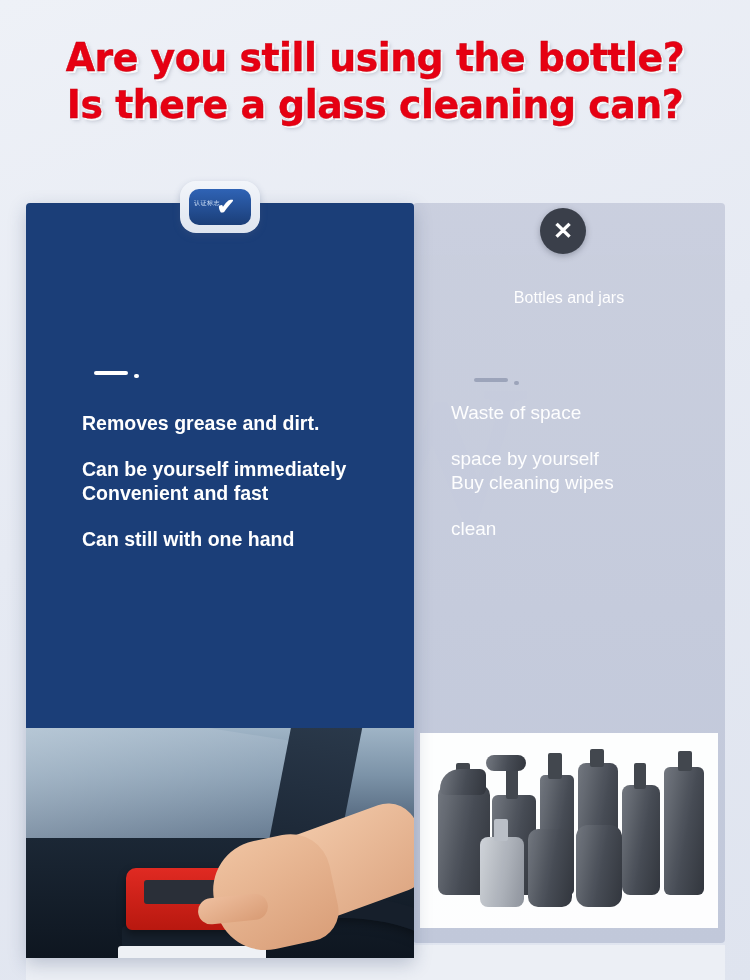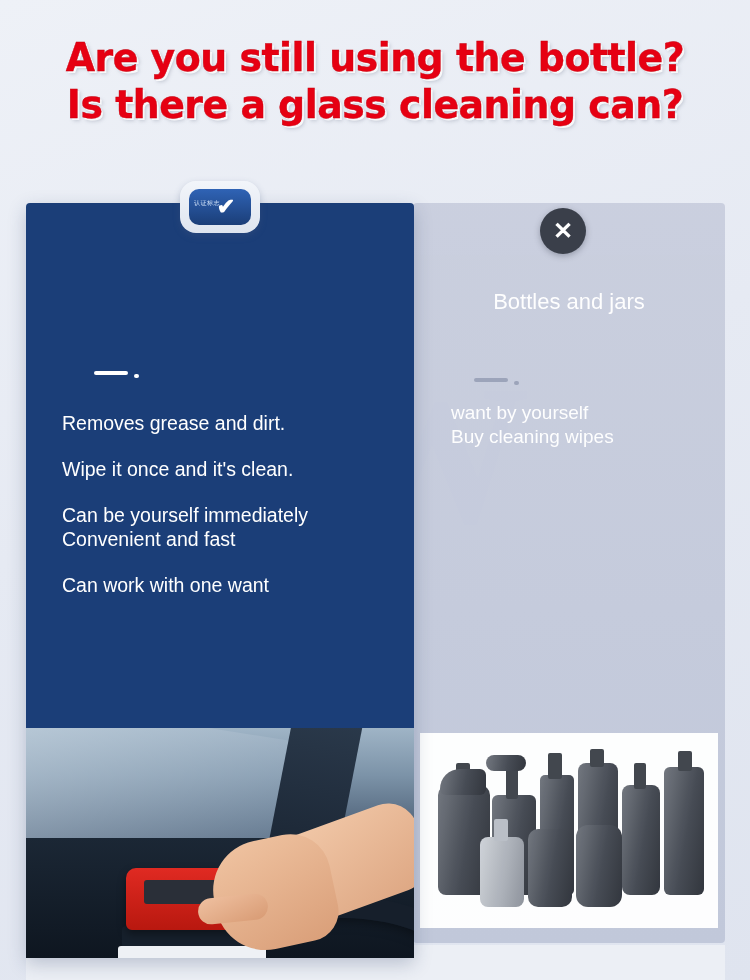--- a/index.html
+++ b/index.html
@@ -141,21 +141,21 @@
 
   
   .panel-title {
     position: absolute;
     width: 100%;
     text-align: center;
     font-size: 21px;
     color: #ffffff;
   }
   .left-title { top: 74px; }
-  .right-title { top: 86px; color: #ffffff; font-size: 22px; }
+  .right-title { top: 86px; color: #ffffff; font-size: 16px; }
 
   .divider {
     position: absolute;
     height: 4px;
     border-radius: 2px;
   }
   .left-divider {
     left: 68px;
     top: 168px;
     width: 34px;
@@ -181,23 +181,24 @@
     left: 101px;
     top: 178px;
     width: 5px;
     height: 4px;
     border-radius: 2px;
     background: #9aa2b8;
   }
 
   .bullets {
     position: absolute;
-    left: 36px;
+    left: 56px;
     top: 208px;
     width: 330px;
+    font-weight: bold;
   }
   .bullets li {
     list-style: none;
     color: #ffffff;
     font-size: 19.5px;
     line-height: 24px;
     margin: 0 0 22px 0;
     white-space: pre-line;
   }
   .bullets { margin: 0; padding: 0; }
@@ -333,22 +334,24 @@
   <span class="w1">W</span>
   <span class="w2">S</span>
 </div>
 
 <div class="panel panel-right">
   <div class="panel-title right-title">Bottles and jars</div>
   <div class="divider right-divider"></div>
   <div class="right-divider-dot"></div>
 
   <ul class="bullets-right">
-    <li>want by yourself
+    <li>Waste of space</li>
+    <li>space by yourself
 Buy cleaning wipes</li>
+    <li>clean</li>
   </ul>
 
   <div class="photo-right">
     <div class="btl" style="left:18px; top:52px; width:52px; height:110px; border-radius:10px 10px 8px 8px;"></div>
     <div class="neck" style="left:36px; top:30px; width:14px; height:26px;"></div>
     <div class="btl" style="left:20px; top:36px; width:46px; height:26px; border-radius:20px 6px 6px 6px;"></div>
 
     <div class="btl" style="left:72px; top:62px; width:44px; height:100px;"></div>
     <div class="neck" style="left:86px; top:30px; width:12px; height:36px;"></div>
     <div class="btl" style="left:66px; top:22px; width:40px; height:16px; border-radius:8px;"></div>
@@ -372,24 +375,23 @@
     <div class="btl" style="left:156px; top:92px; width:46px; height:82px; border-radius:12px;"></div>
   </div>
 </div>
 
 <div class="panel panel-left">
   <div class="divider left-divider"></div>
   <div class="left-divider-dot"></div>
 
   <ul class="bullets">
     <li>Removes grease and dirt.</li>
-    <li>Wipe it once and it's clean.</li>
     <li>Can be yourself immediately
 Convenient and fast</li>
-    <li>Can work with one want</li>
+    <li>Can still with one hand</li>
   </ul>
 
   <div class="photo-left">
     <div class="ph-sky"></div>
     <div class="ph-windshield"></div>
     <div class="ph-pillar"></div>
     <div class="ph-dash"></div>
     <div class="ph-wheel"></div>
     <div class="ph-arm"></div>
     <div class="ph-tool-dark"></div>

